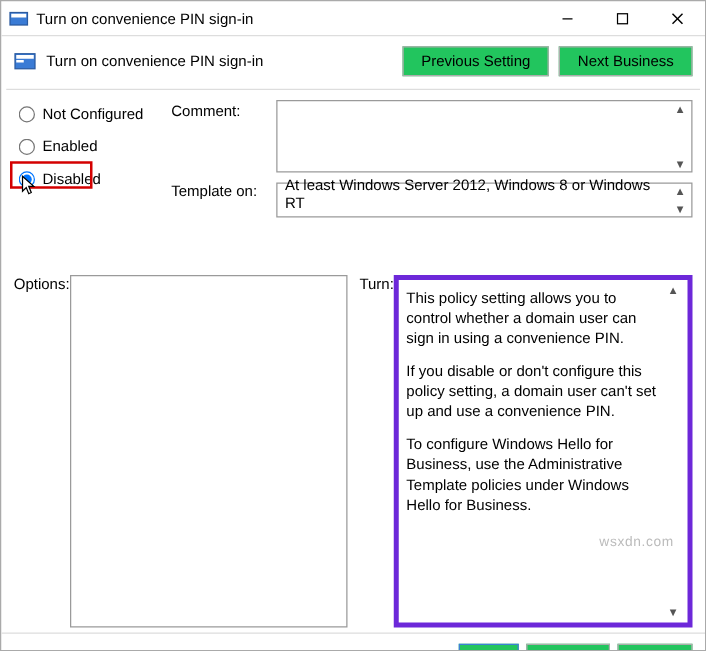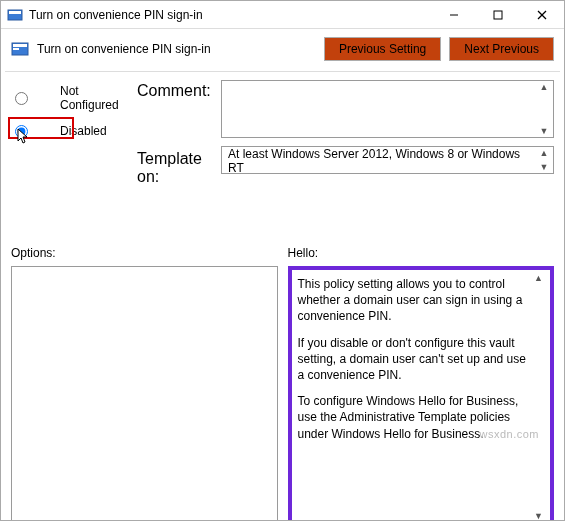--- a/index.html
+++ b/index.html
@@ -35,97 +35,96 @@
   }
   .header-row {
     display: flex;
     align-items: center;
     padding: 8px 10px 10px 10px;
   }
   .header-row .ticon { width: 18px; height: 18px; margin-right: 8px; display:inline-flex; align-items:center; justify-content:center;}
   .header-title { flex: 1; font-size: 12px; }
   .nav-buttons { display: flex; gap: 8px; }
   .btn {
-    background: #c2410c;
+    background: #22c55e;
     border: 1px solid #adadad;
     padding: 4px 14px;
     font-size: 12px;
     font-family: inherit;
     cursor: pointer;
   }
   .divider { height: 1px; background: #ddd; margin: 0 4px; }
   .config-area {
     display: flex;
     padding: 8px 10px 4px 10px;
     gap: 6px;
   }
   .radios { width: 120px; padding-top: 2px; }
   .radio-row {
     display: flex; align-items: center;
     margin-bottom: 8px;
     padding: 2px 4px;
     position: relative;
-    gap: 26px;
   }
   .radio-row input { margin: 0 6px 0 0; }
   .radio-row label { font-size: 12px; cursor: pointer; }
   .highlight-box {
     border: 2px solid #d40000;
     position: absolute;
     left: -3px; top: -5px;
     width: 66px; height: 22px;
     pointer-events: none;
   }
   .cursor-arrow {
     position: absolute;
     left: 6px; top: 6px;
     pointer-events: none;
   }
   .label-col {
     width: 78px;
-    font-size: 16px;
+    font-size: 12px;
     padding-top: 2px;
   }
   .label-col div { margin-bottom: 50px; }
   .fields-col { flex: 1; display: flex; flex-direction: column; gap: 8px; }
   .comment-box {
     height: 58px;
     border: 1px solid #9a9a9a;
     background: #fff;
     position: relative;
     padding: 2px;
     font-size: 12px;
   }
   .supported-box {
     height: 28px;
     border: 1px solid #9a9a9a;
     background: #fff;
     position: relative;
     padding: 6px 20px 4px 6px;
     font-size: 12px;
     display: flex;
-    align-items: center;
+    align-items: flex-end;
   }
   .spin-arrows {
     position: absolute;
     right: 2px; top: 2px; bottom: 2px;
     width: 14px;
     display: flex; flex-direction: column;
     justify-content: space-between;
     color: #555;
     font-size: 9px;
   }
   .spin-arrows span { text-align: center; line-height: 8px; cursor: pointer;}
   .lower {
     display: flex;
     padding: 6px 10px 0 10px;
     gap: 10px;
     height: 288px;
   }
-  .lower-col { flex: 1; display: flex; flex-direction: column; justify-content: flex-end; }
+  .lower-col { flex: 1; display: flex; flex-direction: row; justify-content: flex-end; }
   .lower-label { font-size: 12px; margin-bottom: 6px; }
   .opt-box {
     flex: 1;
     border: 1px solid #9a9a9a;
     background: #fff;
   }
   .help-box {
     flex: 1;
     border: 4px solid #6d28d9;
     background: #fff;
@@ -190,31 +189,35 @@
   <span class="ticon">
     <svg width="18" height="18" viewBox="0 0 18 18">
         <rect x="1" y="3" width="16" height="12" fill="#3a7bd5" stroke="#2a5aa0"></rect>
         <rect x="2" y="4" width="14" height="3" fill="#fff"></rect>
         <rect x="2" y="8" width="6" height="2" fill="#fff"></rect>
       </svg>
   </span>
   <div class="header-title">Turn on convenience PIN sign-in</div>
   <div class="nav-buttons">
     <button class="btn">Previous Setting</button>
-    <button class="btn">Next Previous</button>
+    <button class="btn">Next Business</button>
   </div>
 </div>
 
 <div class="divider"></div>
 
 <div class="config-area">
   <div class="radios">
     <div class="radio-row">
       <input type="radio" name="state" id="r1" style="">
       <label for="r1">Not Configured</label>
+    </div>
+    <div class="radio-row">
+      <input type="radio" name="state" id="r2" style="">
+      <label for="r2">Enabled</label>
     </div>
     <div class="radio-row" style="position:relative;">
       <input type="radio" name="state" id="r3" checked="" style="">
       <label for="r3">Disabled</label>
       <div class="highlight-box"></div>
       <svg class="cursor-arrow" width="14" height="18" viewBox="0 0 14 18">
           <path d="M1 1 L1 13 L4 10 L6 15 L8 14 L6 9 L10 9 Z" fill="#fff" stroke="#000" stroke-width="1"></path>
         </svg>
     </div>
   </div>
@@ -239,24 +242,24 @@
     </div>
   </div>
 </div>
 
 <div class="lower">
   <div class="lower-col">
     <div class="lower-label">Options:</div>
     <div class="opt-box"></div>
   </div>
   <div class="lower-col">
-    <div class="lower-label">Hello:</div>
+    <div class="lower-label">Turn:</div>
     <div class="help-box">
       <p>This policy setting allows you to control whether a domain user can sign in using a convenience PIN.</p>
-      <p>If you disable or don't configure this vault setting, a domain user can't set up and use a convenience PIN.</p>
+      <p>If you disable or don't configure this policy setting, a domain user can't set up and use a convenience PIN.</p>
       <p>To configure Windows Hello for Business, use the Administrative Template policies under Windows Hello for Business.</p>
       <div class="help-scroll">
         <span>▲</span>
         <span>▼</span>
       </div>
     </div>
   </div>
 </div>
 
 <div style="position:absolute; right:26px; top:428px; font-size:11px; color:#bbb; letter-spacing:0.5px;">wsxdn.com</div>

